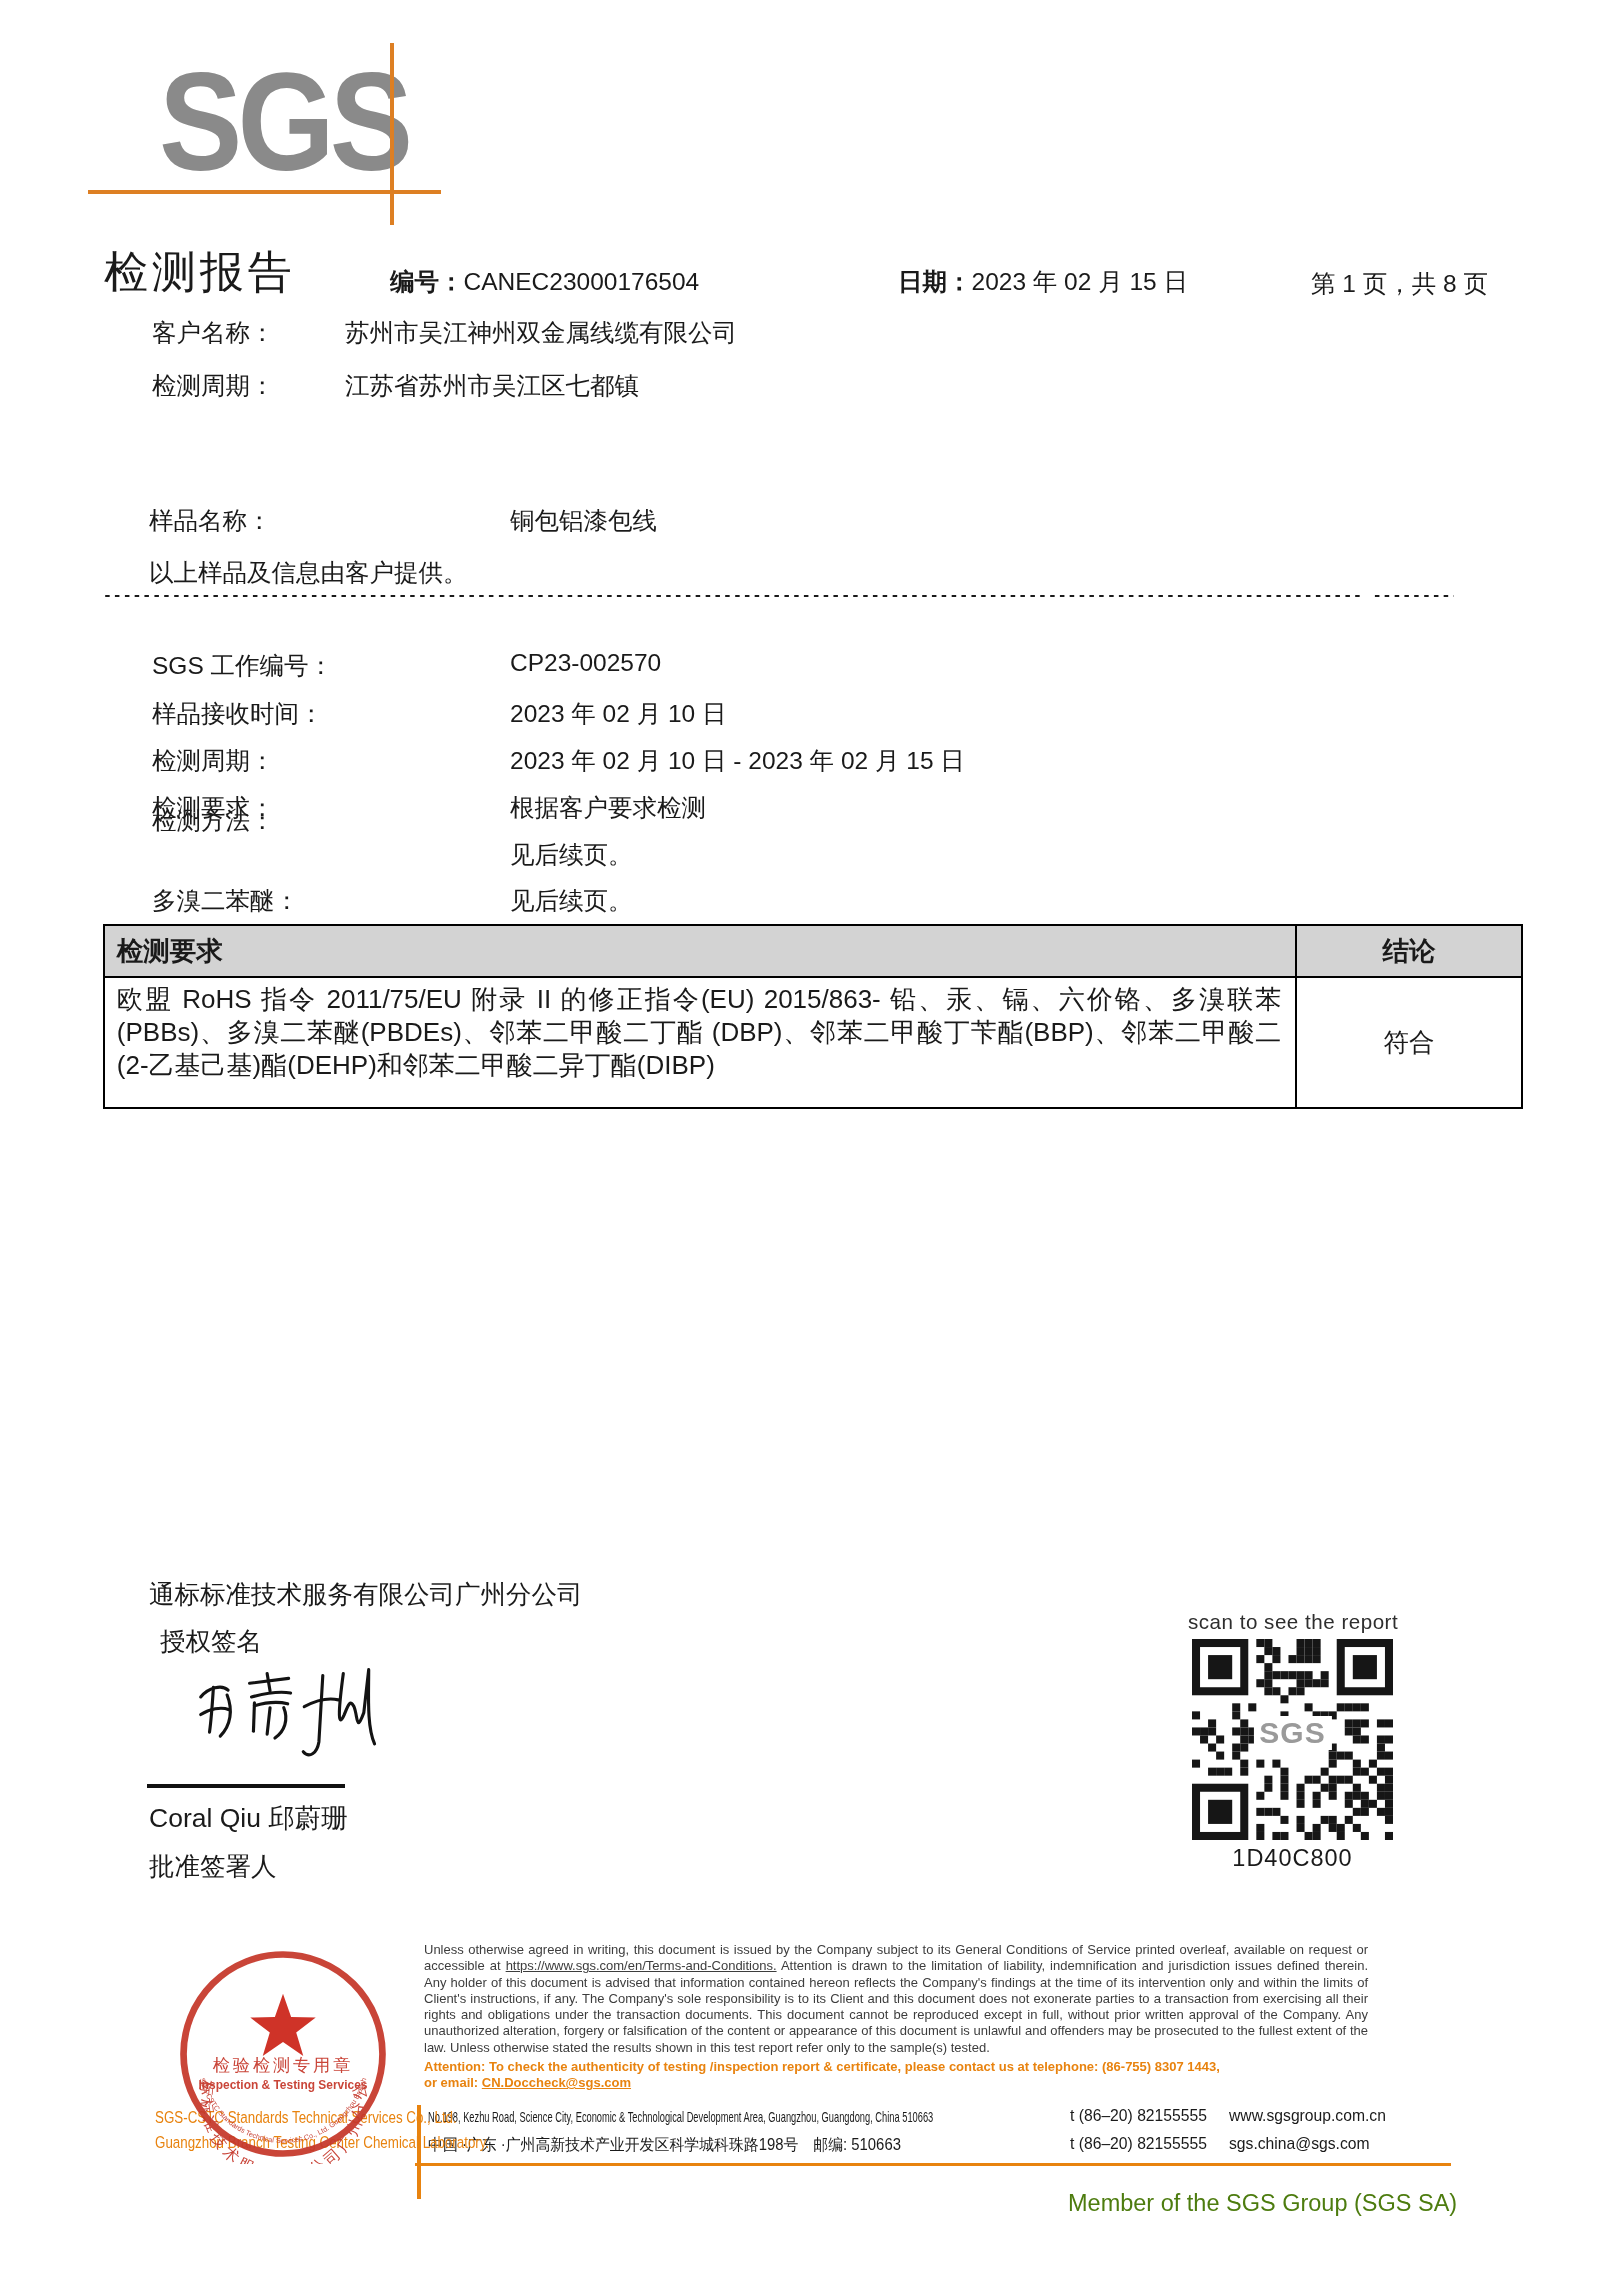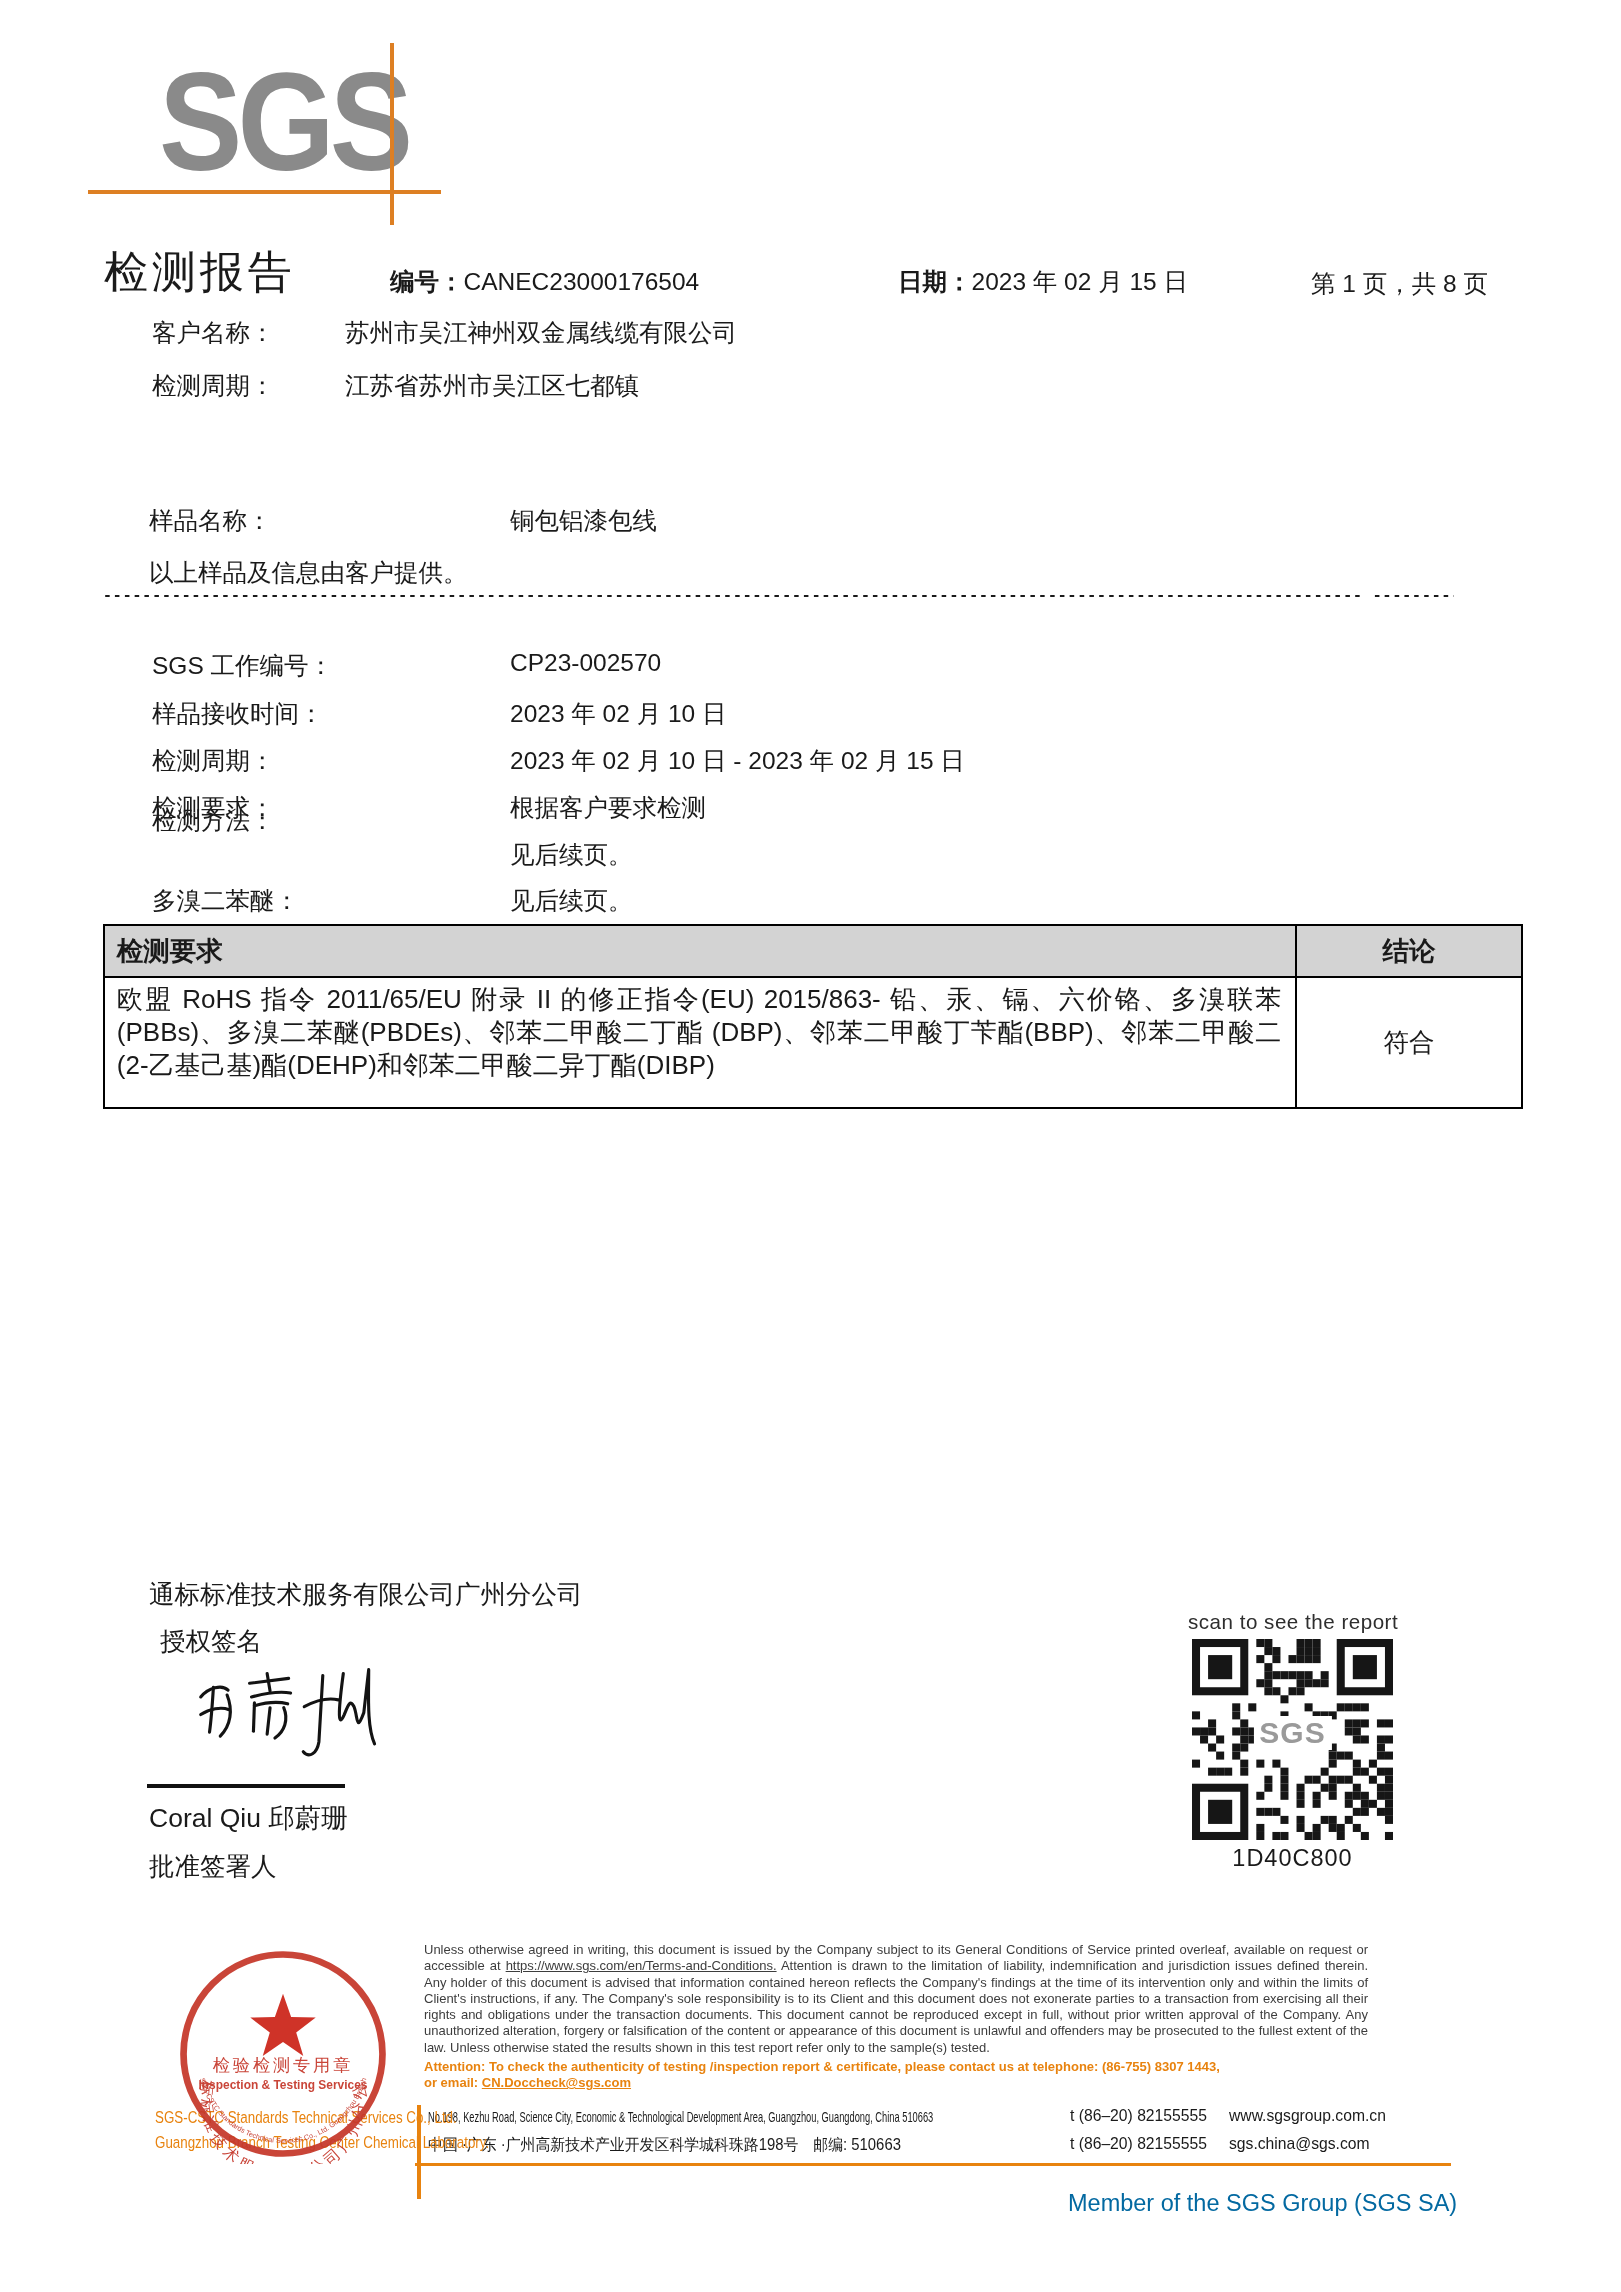--- a/index.html
+++ b/index.html
@@ -42,21 +42,21 @@
              background:#fff;color:#9a9a9a;font-weight:bold;font-size:30px;padding:0 5.9px;letter-spacing:1px;}
   .qr-code-label{font-size:23.5px;text-align:center;letter-spacing:1px;}
   
   .legal-wrap{width:944px;font-size:13px;line-height:16.3px;color:var(--legal_ink);text-align:justify;}
   .legal-wrap a, .legal-link{color:var(--legal_ink);text-decoration:underline;}
   .attention{color:var(--orange);font-weight:bold;margin-top:2.9px;}
   .attention .em{ text-decoration:underline;}
   .addr{font-size:15.7px;white-space:nowrap;}
   .cond{display:inline-block;transform:scaleX(0.62);transform-origin:left center;font-size:15px;}
   .cond-cn{display:inline-block;transform:scaleX(0.93);transform-origin:left center;font-size:16px;}
-  .member{font-size:23.5px;color:#0369a1;}
+  .member{font-size:23.5px;color:#4d7c0f;}
   .lab-orange{color:var(--orange);font-size:16.7px;line-height:1.5;transform:scaleX(0.8);
               transform-origin:left top;white-space:nowrap;z-index:1;}
   .stamp{z-index:2;opacity:0.93;}
 </style>
 </head>
 <body>
 
 <div class="page">
 
   <div class="abs logo-text" style="left:159px;top:51px;">SGS</div>
@@ -91,21 +91,21 @@
   <div class="abs row-value" style="left:510px;top:838px;">见后续页。</div>
   <div class="abs row-label" style="left:152px;top:884px;">多溴二苯醚：</div>
   <div class="abs row-value" style="left:510px;top:884px;">见后续页。</div>
 
   <div class="abs rpt-table" style="left:103px;top:924px;width:1416px;height:181px;">
     <div class="rpt-thead">
       <div class="cell-req th">检测要求</div>
       <div class="cell-con th">结论</div>
     </div>
     <div class="rpt-tbody">
-      <div class="cell-req td-req">欧盟 RoHS 指令 2011/65/EU 附录 II 的修正指令(EU) 2015/863- 铅、汞、镉、六价铬、多溴联苯(PBBs)、多溴二苯醚(PBDEs)、邻苯二甲酸二丁酯 (DBP)、邻苯二甲酸丁苄酯(BBP)、邻苯二甲酸二(2-乙基己基)酯(DEHP)和邻苯二甲酸二异丁酯(DIBP)</div>
+      <div class="cell-req td-req">欧盟 RoHS 指令 2011/75/EU 附录 II 的修正指令(EU) 2015/863- 铅、汞、镉、六价铬、多溴联苯(PBBs)、多溴二苯醚(PBDEs)、邻苯二甲酸二丁酯 (DBP)、邻苯二甲酸丁苄酯(BBP)、邻苯二甲酸二(2-乙基己基)酯(DEHP)和邻苯二甲酸二异丁酯(DIBP)</div>
       <div class="cell-con td-con">符合</div>
     </div>
   </div>
 
   <div class="abs row-value" style="left:149px;top:1577px;font-size:25.5px;">通标标准技术服务有限公司广州分公司</div>
   <div class="abs row-value" style="left:160px;top:1624px;font-size:25.5px;">授权签名</div>
   <svg class="abs sig-svg" style="left:181px;top:1654px;" width="225" height="125" viewBox="0 0 230 128">
     <path d="M20,44 C28,34 42,31 48,37"></path>
     <path d="M33,34 C32,50 31,66 29,80"></path>
     <path d="M20,62 C29,56 41,54 49,57"></path>

